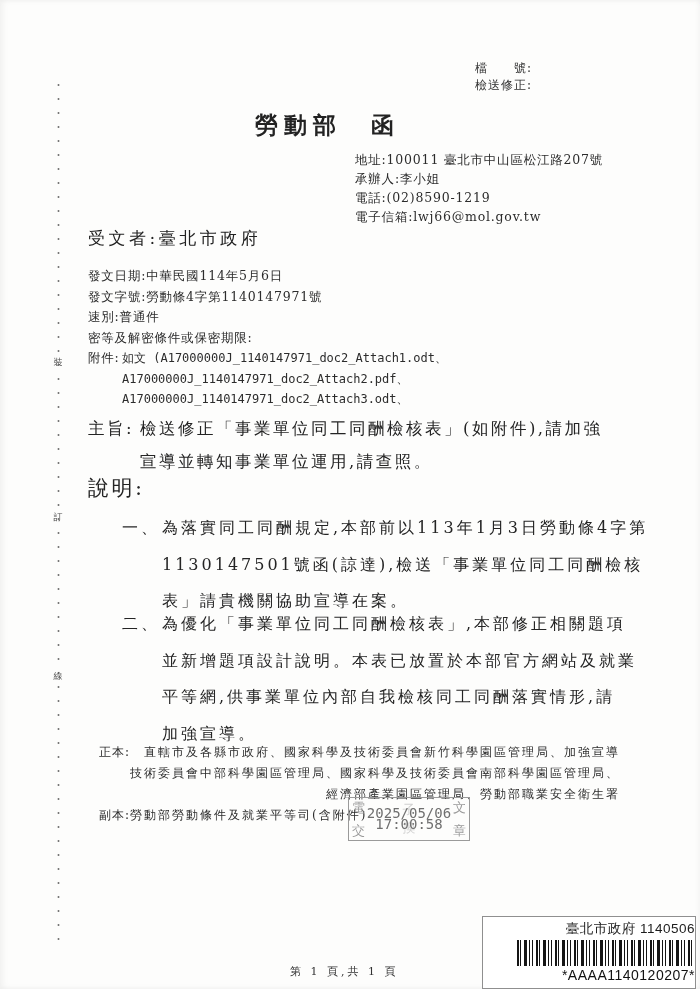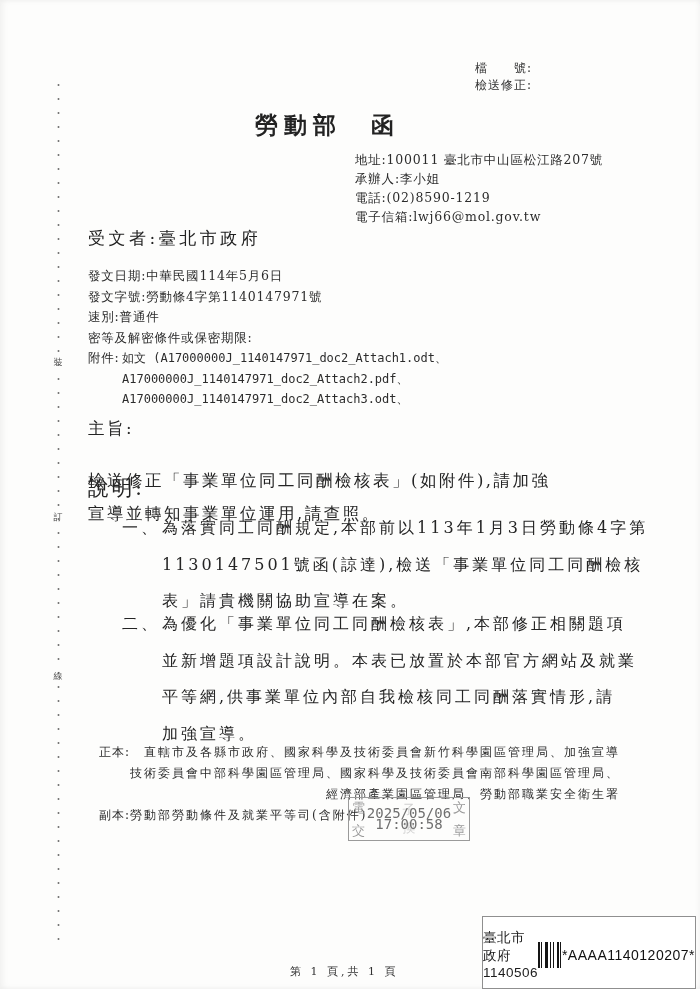--- a/index.html
+++ b/index.html
@@ -24,21 +24,21 @@
     font-size:9px;color:#4a4a4a;text-align:center;
   }
   .file-block{position:absolute;left:475px;top:60px;font-size:12px;line-height:17px;letter-spacing:1px;color:#2f2f2f;}
   .doc-title{position:absolute;left:255px;top:110px;font-size:23px;letter-spacing:6px;font-weight:600;color:#222;}
   .info-block{position:absolute;left:355px;top:150px;font-size:12.5px;line-height:19px;letter-spacing:0.8px;color:#2c2c2c;}
   .recipient{position:absolute;left:88px;top:227px;font-size:17px;letter-spacing:3.5px;color:#222;}
   .meta-block{position:absolute;left:88px;top:266px;font-size:12.5px;line-height:20.5px;letter-spacing:0.8px;color:#2c2c2c;}
   .meta-row{display:flex;}
   .meta-label{flex:0 0 34px;white-space:nowrap;}
   .mono{font-family:"DejaVu Sans Mono", monospace;font-size:12px;letter-spacing:0;}
-  .subject{position:absolute;left:88px;top:412px;display:flex;font-size:16.5px;line-height:33px;letter-spacing:2.5px;color:#242424;flex-direction:column;}
+  .subject{position:absolute;left:88px;top:412px;display:flex;font-size:16.5px;line-height:33px;letter-spacing:2.5px;color:#242424;}
   .subject-label{flex:0 0 52px;}
   .desc-label{position:absolute;left:88px;top:474px;font-size:21px;letter-spacing:2.5px;color:#242424;}
   .desc-item{position:absolute;left:122px;display:flex;font-size:16px;line-height:36.5px;letter-spacing:3px;color:#242424;}
   .item-no{flex:0 0 40px;}
   .dist-block{position:absolute;left:88px;top:742px;font-size:12px;line-height:21px;letter-spacing:2px;color:#2c2c2c;}
   .dist-row{display:flex;text-align:right;}
   .dist-label{flex:0 0 42px;letter-spacing:1px;}
   .copy-row{margin-top:0;}
   
   .stamp{
@@ -49,21 +49,21 @@
   }
   .stamp-col{display:flex;flex-direction:column;justify-content:space-between;font-size:13px;line-height:1;padding:2px 0;}
   .stamp-mid{position:relative;flex:1;}
   .stamp-ghost{position:absolute;left:50%;top:0;transform:translateX(-50%);display:flex;flex-direction:column;justify-content:space-between;height:100%;font-size:13px;opacity:.45;padding:2px 0;box-sizing:border-box;}
   .stamp-date{position:absolute;left:50%;top:50%;transform:translate(-50%,-50%);font-size:14px;line-height:11px;color:#6f6f6f;font-family:"DejaVu Sans Mono", monospace;letter-spacing:0;text-align:center;white-space:nowrap;}
   .footer-page{position:absolute;left:290px;top:944px;font-size:11px;letter-spacing:3px;color:#333;margin-top:20px;}
   
   .barcode-box{
     position:absolute;left:482px;top:916px;width:214px;height:73px;
     border:1px solid #8f8f8f;box-sizing:border-box;background:#fff;
-    display:flex;flex-direction:row;align-items:center;padding-top:3px;
+    display:flex;flex-direction:column;align-items:flex-end;padding-top:3px;
     font-family:"Liberation Sans", sans-serif;
   }
   .barcode-agency{font-size:13.5px;color:#1c1c1c;letter-spacing:0.5px;}
   .barcode-stripes{
     width:178px;height:26px;margin-top:2px;background-color:#fff;
     background-image:repeating-linear-gradient(90deg,
       #151515 0 2px, transparent 2px 3px,
       #151515 3px 4px, transparent 4px 7px,
       #151515 7px 10px, transparent 10px 12px,
       #151515 12px 13px, transparent 13px 15px,

